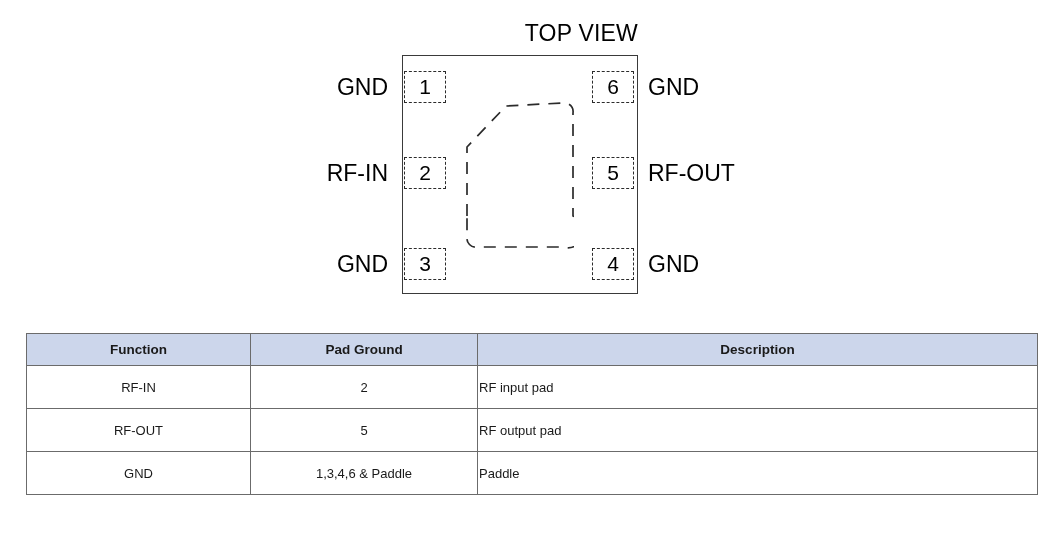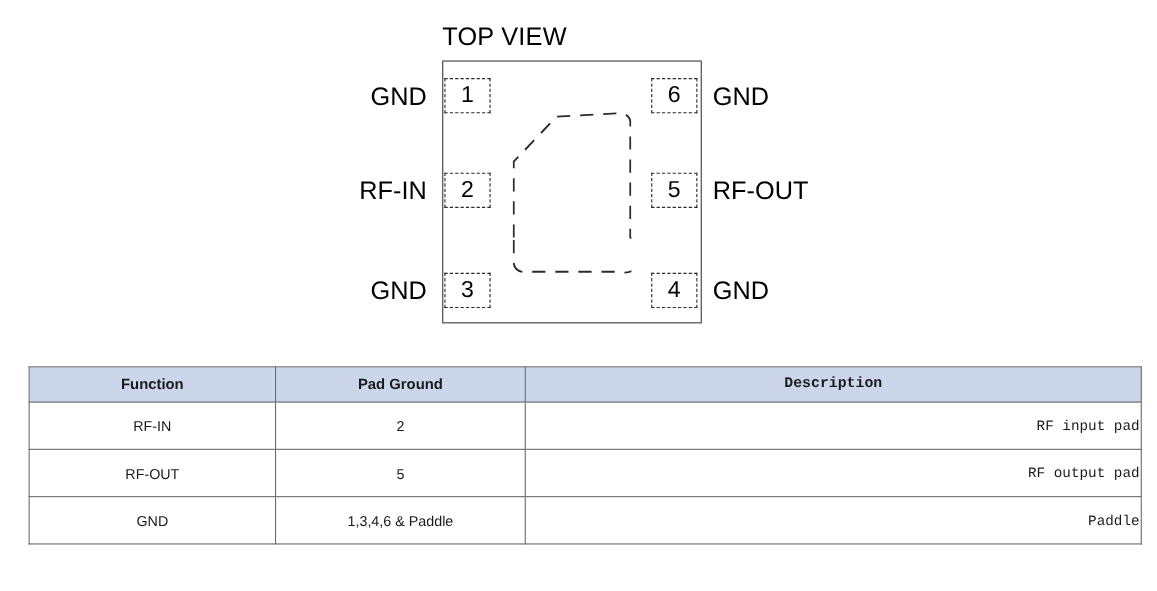--- a/index.html
+++ b/index.html
@@ -23,21 +23,21 @@
     top: 0;
     width: 1052px;
     height: 320px;
   }
 
   #top-view-title {
     position: absolute;
     left: 402px;
     top: 20px;
     width: 236px;
-    text-align: left;
+    text-align: right;
     font-size: 23px;
     letter-spacing: 0.2px;
     color: #000000;
     white-space: nowrap;
   }
 
   
   #package-outline {
     position: absolute;
     left: 402px;
@@ -130,22 +130,22 @@
   }
   #pad-table thead th {
     background: #ccd6eb;
     font-weight: bold;
     font-size: 13.5px;
     height: 29px;
     text-align: center;
   }
   .col-function { width: 221px; text-align: center; }
   .col-padnum   { width: 224px; text-align: center; }
-  .col-desc     { width: 557px; text-align: left; padding-left: 10px; font-family: Liberation Mono, monospace; }
-  td.col-desc   { padding-left: 10px; text-align: right; }
+  .col-desc     { width: 557px; text-align: left; padding-left: 10px; }
+  td.col-desc   { padding-left: 10px; }
 </style>
 </head>
 <body>
 
 <div id="package-figure">
 
   <div id="top-view-title">TOP VIEW</div>
 
   <div id="package-outline"></div>
 

